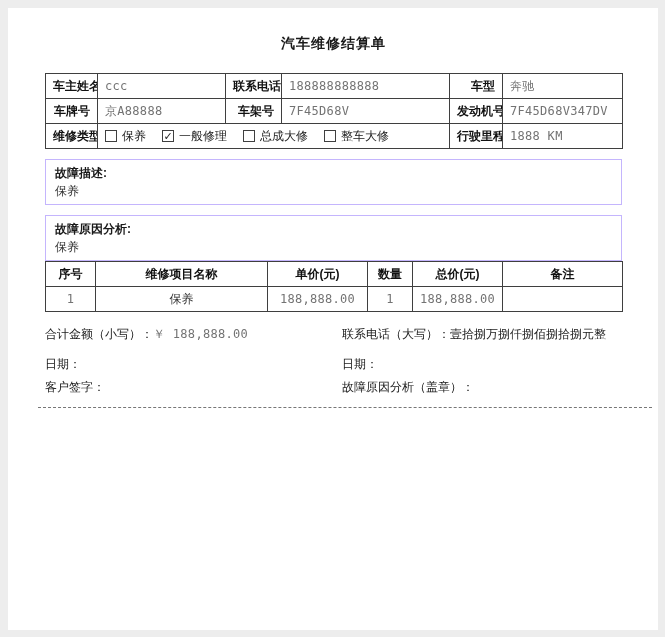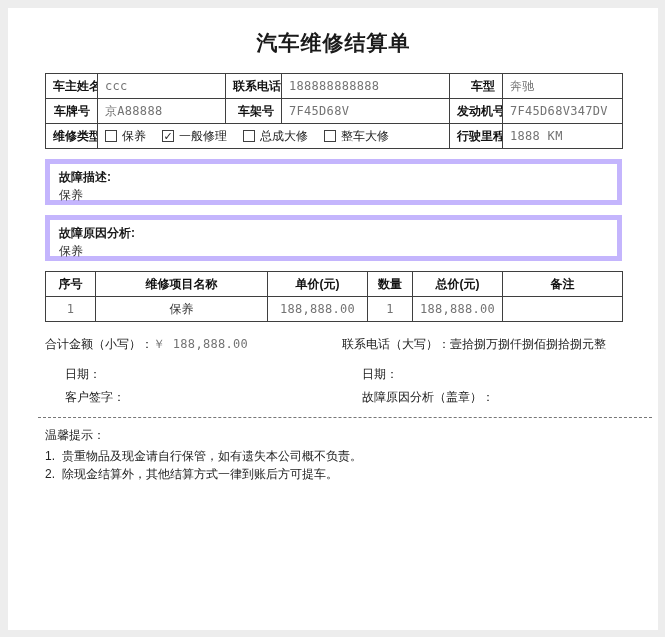--- a/index.html
+++ b/index.html
@@ -12,21 +12,21 @@
   }
   .page {
     position: absolute;
     left: 8px; top: 8px;
     width: 650px; height: 622px;
     background: #ffffff;
     padding: 22px 36px 0 37px;
   }
   .title {
     text-align: center;
-    font-size: 21px;
+    font-size: 14px;
     font-weight: bold;
     line-height: 26px;
     margin-bottom: 17px;
     letter-spacing: 1px;
   }
   table { border-collapse: collapse; width: 577px; table-layout: fixed; }
   td {
     border: 1px solid #3f3f3f;
     height: 25px;
     font-size: 12px;
@@ -49,38 +49,38 @@
     width: 12px; height: 12px;
     border: 1px solid #3f3f3f;
     display: inline-flex; align-items: center; justify-content: center;
     font-size: 11px; line-height: 11px;
     background: #fff;
     color: #222;
   }
   .cb-label { font-size: 12px; color: #222; }
   
   .box {
-    border: 5px solid #c4b5fd;
+    border: 1px solid #c4b5fd;
     width: 577px;
     height: 46px;
     padding: 5px 9px 0 9px;
     margin-top: 10px;
   }
   .box .box-label { font-weight: bold; font-size: 12px; line-height: 17px; }
   .box .box-content { font-size: 12px; color: #333; line-height: 18px; }
   .items { margin-top: 5px; }
   .items td { text-align: center; padding: 0 4px; }
   .items td.hdr { font-weight: bold; font-size: 12px; color: #111; }
   
   .two-col { display: flex; width: 577px; font-size: 12px; }
   .two-col .col-l { flex: 0 0 297px; }
   .two-col .col-r { flex: 1; }
   .totals { margin-top: 14px; }
   .sig { margin-top: 14px; }
-  .sig-line { line-height: 15px; margin-bottom: 8px; margin-left: 20px; }
+  .sig-line { line-height: 15px; margin-bottom: 8px; }
   
   .dashline {
     border: 0;
     border-top: 1px dashed #777;
     margin: 12px -30px 0 -7px;
   }
   
   .tips { margin-top: 9px; font-size: 12px; color: #222; }
   .tips-title { line-height: 17px; margin-bottom: 3px; }
   .tip-row { display: flex; line-height: 18px; }
@@ -158,21 +158,21 @@
   <div class="box">
     <div class="box-label">故障描述:</div>
     <div class="box-content">保养</div>
   </div>
 
   <div class="box">
     <div class="box-label">故障原因分析:</div>
     <div class="box-content">保养</div>
   </div>
 
-  <table class="items" style="margin-top:10px">
+  <table class="items" style="margin-top:0">
     <colgroup>
       <col style="width:50px">
         <col style="width:172px">
       <col style="width:100px">
         <col style="width:45px">
       <col style="width:90px">
         <col style="width:120px">
     </colgroup>
     <tbody>
         <tr>
@@ -205,25 +205,14 @@
       <div class="col-r">日期：</div>
     </div>
     <div class="two-col sig-line">
       <div class="col-l">客户签字：</div>
       <div class="col-r">故障原因分析（盖章）：</div>
     </div>
   </div>
 
   <hr class="dashline">
 
-  <div class="tips">
-    <div class="tips-title">温馨提示：</div>
-    <div class="tip-row">
-      <span class="tip-num">1.</span>
-      <span>贵重物品及现金请自行保管，如有遗失本公司概不负责。</span>
-    </div>
-    <div class="tip-row">
-      <span class="tip-num">2.</span>
-      <span>除现金结算外，其他结算方式一律到账后方可提车。</span>
-    </div>
-  </div>
 
 </div>
 
 </body></html>

